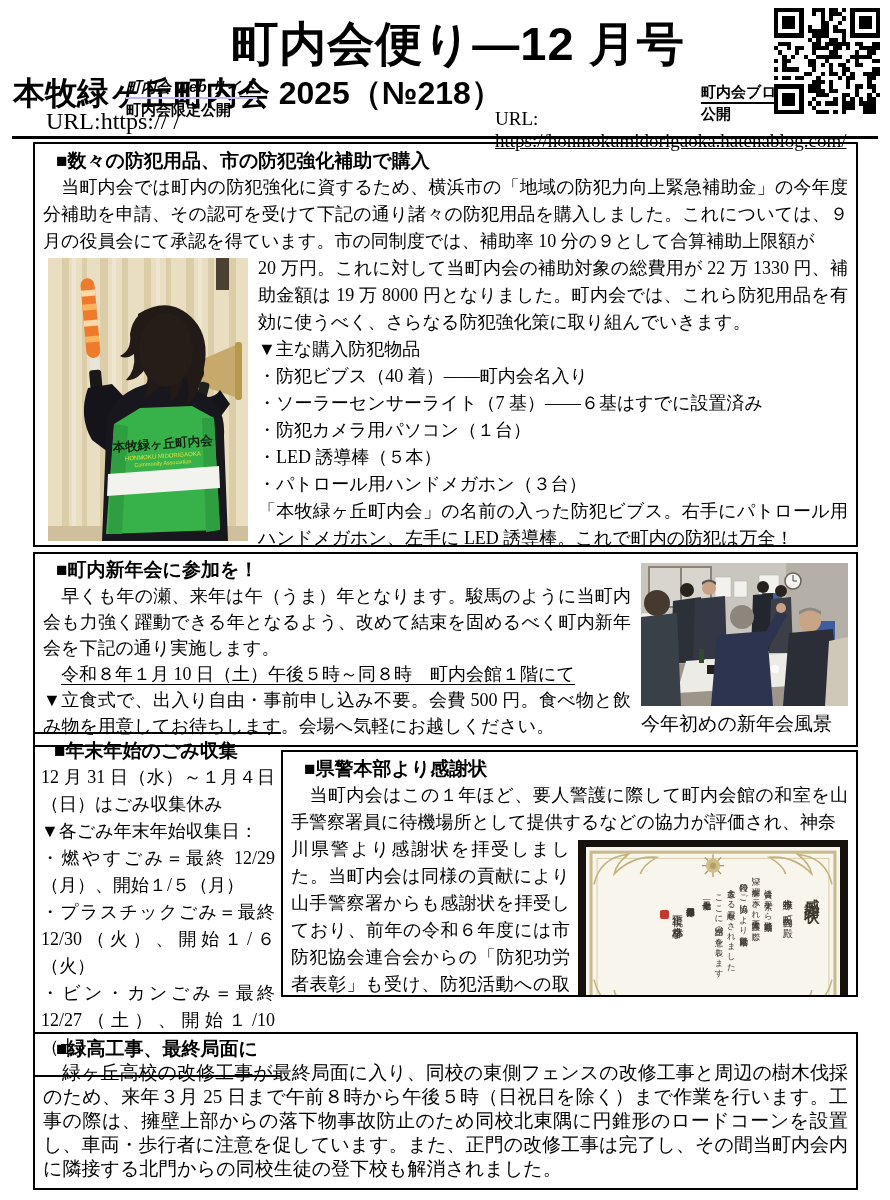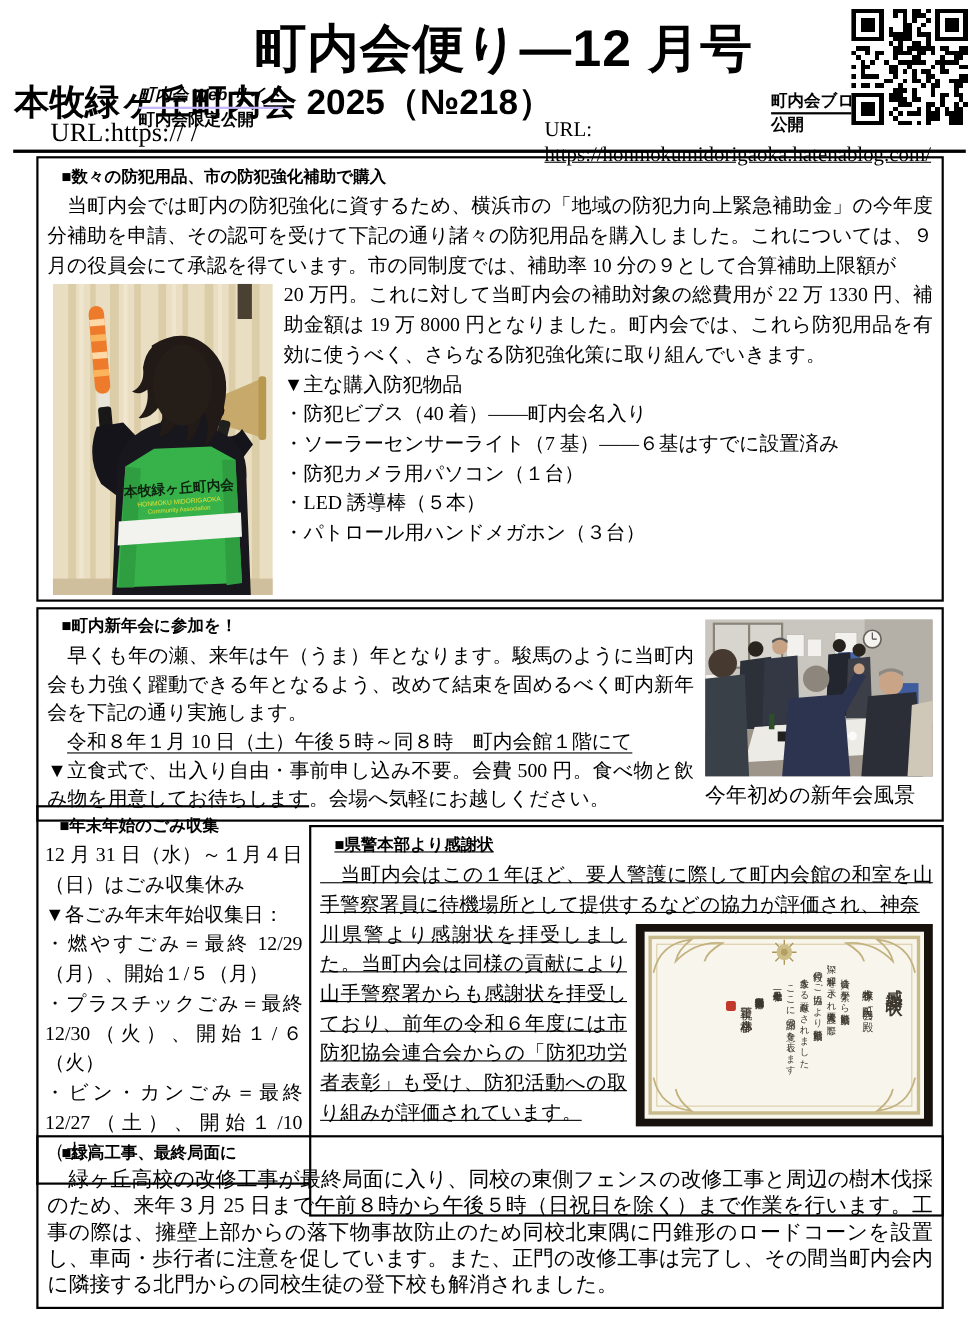--- a/index.html
+++ b/index.html
@@ -18,25 +18,25 @@
   .h-url-l{position:absolute;top:108px;left:46px;font-size:24px;}
   .h-url-r{position:absolute;top:108px;left:495px;font-size:19px;}
   .h-url-r .link{text-decoration:underline;}
   .qr{position:absolute;top:8px;left:774px;width:106px;height:106px;background:#fff;}
   .qr svg{width:106px;height:106px;shape-rendering:crispEdges;}
   .rule{position:absolute;top:136px;left:12px;width:866px;height:3px;background:#000;}
   
   .box{position:absolute;border:2px solid #000;box-sizing:border-box;overflow:hidden;
        padding:3px 8px;font-size:18px;text-align:justify;}
   .box p{margin:0;}
-  .sec-head{font-size:15px;margin:0;}
+  .sec-head{font-size:19px;margin:0;}
   #box1{top:142px;left:33px;width:825px;height:405px;line-height:27px;}
   #box2{top:552px;left:33px;width:825px;height:195px;line-height:26px;}
   #box3l{top:732px;left:33px;width:248px;height:345px;line-height:27px;border-right:none;padding:3px 6px;}
-  #box3r{top:750px;left:281px;width:577px;height:356px;line-height:27px;text-decoration:underline;}
+  #box3r{top:750px;left:281px;width:577px;height:247px;line-height:27px;}
   #box4{top:1032px;left:33px;width:825px;height:158px;line-height:24px;font-size:19px;}
   
   .photo1{float:left;width:200px;height:283px;margin:3px 10px 0 5px;}
   .photo2wrap{float:right;width:207px;margin:6px 0 0 10px;}
   .photo2wrap svg{display:block;}
   .photo2cap{text-align:left;font-size:19px;line-height:26px;margin-top:5px;}
   .schedule{text-indent:18px;}
   .schedule .u{text-decoration:underline;text-underline-offset:4px;}
   
   .certwrap{float:right;width:270px;height:184px;margin:4px 0 0 8px;background:#16110d;
@@ -358,20 +358,21 @@
           <text x="115" y="207" font-size="5.5" fill="#dfe03a" text-anchor="middle" font-family="Liberation Sans,DejaVu Sans,sans-serif" transform="rotate(-4 115 207)">Community Association</text>
         </g>
       </svg>
       <p>20 万円。これに対して当町内会の補助対象の総費用が 22 万 1330 円、補助金額は 19 万 8000 円となりました。町内会では、これら防犯用品を有効に使うべく、さらなる防犯強化策に取り組んでいきます。</p>
       <p class="ghead" style="font-weight:normal">▼主な購入防犯物品</p>
       <p>・防犯ビブス（40 着）――町内会名入り</p>
       <p>・ソーラーセンサーライト（7 基）――６基はすでに設置済み</p>
       <p>・防犯カメラ用パソコン（１台）</p>
       <p>・LED 誘導棒（５本）</p>
       <p>・パトロール用ハンドメガホン（３台）</p>
+      <p>「本牧緑ヶ丘町内会」の名前の入った防犯ビブス。右手にパトロール用ハンドメガホン、左手に LED 誘導棒。これで町内の防犯は万全！</p>
     </div>
   </section>
 
   <section class="box" id="box2">
     <div class="photo2wrap">
       <svg viewBox="0 0 207 143" width="207" height="143" preserveAspectRatio="none">
         <rect width="207" height="143" fill="#c9c6bf"></rect>
         <rect x="145" width="62" height="143" fill="#b5b0a7"></rect>
         <polygon points="0,102 207,94 207,143 0,143" fill="#9d958a"></polygon>
         <rect x="8" y="4" width="62" height="40" fill="#d8d5cf" stroke="#8a8378" stroke-width="2"></rect>

